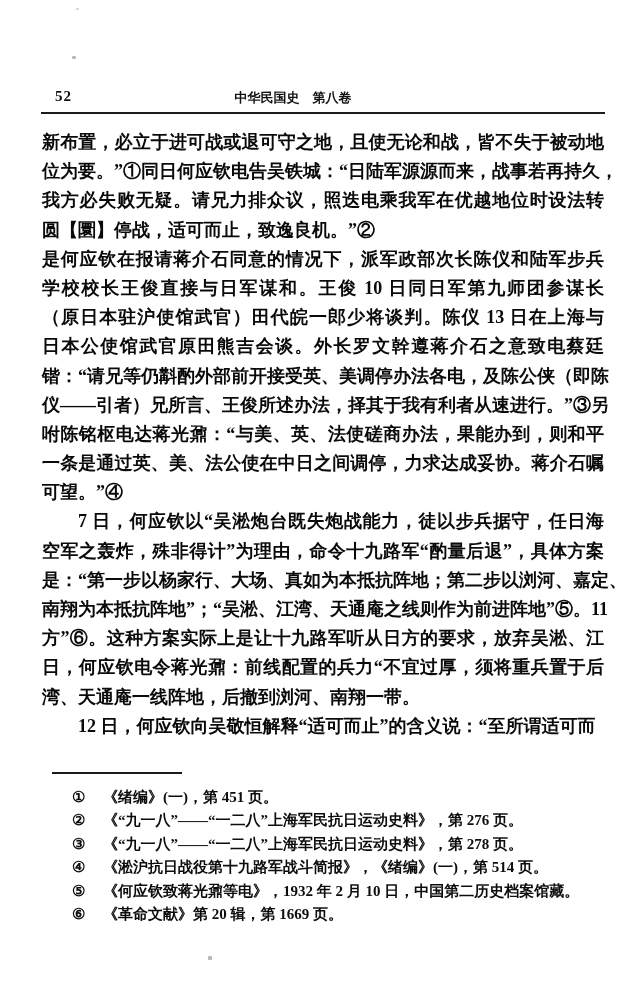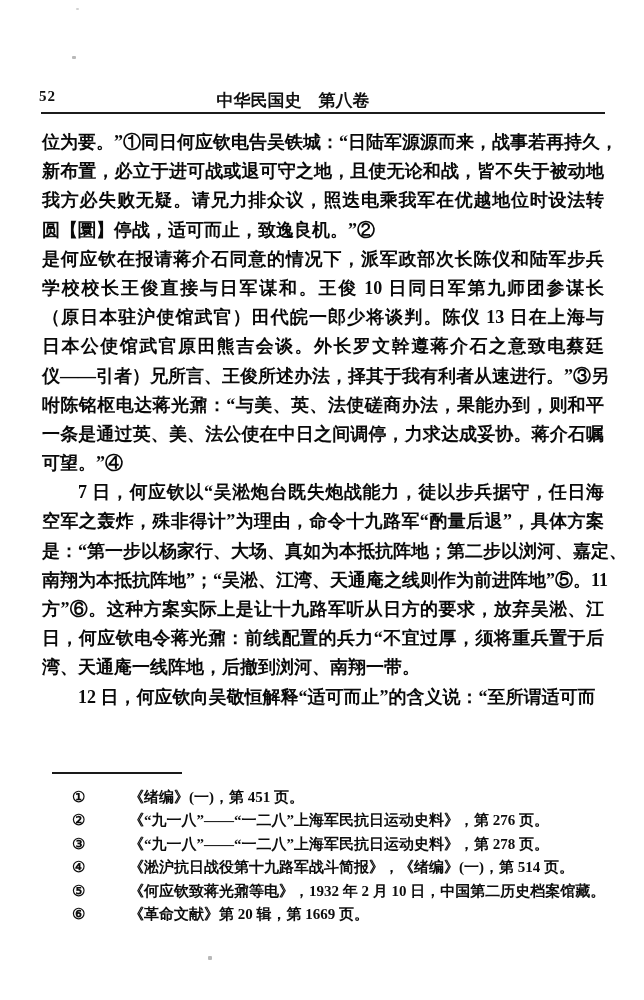--- a/index.html
+++ b/index.html
@@ -5,26 +5,26 @@
   html,body{margin:0;padding:0;}
   body{
     width:644px;height:1000px;position:relative;overflow:hidden;
     background:#ffffff;
     font-family:"Liberation Serif","DejaVu Serif",serif;
   }
   .page{position:absolute;inset:0;background:#fff;}
 
   
   .page-number{
-    position:absolute;left:39px;top:88px;
+    position:absolute;left:55px;top:88px;
     font-size:15px;font-weight:600;color:#111;letter-spacing:1px;
   }
   .running-title{
     position:absolute;left:0;top:89px;width:586px;
-    text-align:center;font-size:17px;font-weight:700;color:#111;
+    text-align:center;font-size:13px;font-weight:700;color:#111;
   }
   .header-rule{
     position:absolute;left:41px;top:112px;width:564px;height:2px;
     background:#1c1c1c;
   }
 
   
   .body-block{
     position:absolute;left:42px;top:128px;width:562px;color:#0a0a0a;
   }
@@ -43,21 +43,21 @@
   }
   .footnotes{
     position:absolute;left:42px;top:786px;width:562px;color:#0d0d0d;
   }
   .footnote-row{
     display:flex;align-items:flex-start;
     height:23.4px;line-height:23.4px;font-size:15px;font-weight:600;
     padding-left:30px;white-space:nowrap;
   }
   .footnote-marker{width:31px;flex:0 0 31px;font-size:15px;}
-  .footnote-text{flex:1;margin-left:26px;}
+  .footnote-text{flex:1;}
 
   
   .speck{position:absolute;background:#b9b9b9;border-radius:1px;}
   .speck-a{left:76px;top:8px;width:3px;height:2px;background:#d2d2d2;}
   .speck-b{left:72px;top:56px;width:4px;height:3px;}
   .speck-c{left:208px;top:956px;width:4px;height:4px;}
 </style>
 </head>
 <body>
 
@@ -65,28 +65,29 @@
 
   <div class="speck speck-a"></div>
   <div class="speck speck-b"></div>
   <div class="speck speck-c"></div>
 
   <div class="page-number">52</div>
   <div class="running-title">中华民国史　第八卷</div>
   <div class="header-rule"></div>
 
   <div class="body-block">
+    <div class="body-line">新布置，必立于进可战或退可守之地，且使无论和战，皆不失于被动地</div>
     <div class="body-line">位为要。”①同日何应钦电告吴铁城：“日陆军源源而来，战事若再持久，</div>
-    <div class="body-line">新布置，必立于进可战或退可守之地，且使无论和战，皆不失于被动地</div>
     <div class="body-line">我方必失败无疑。请兄力排众议，照迭电乘我军在优越地位时设法转</div>
     <div class="body-line end">圆【圜】停战，适可而止，致逸良机。”②</div>
     <div class="body-line">是何应钦在报请蒋介石同意的情况下，派军政部次长陈仪和陆军步兵</div>
     <div class="body-line">学校校长王俊直接与日军谋和。王俊 10 日同日军第九师团参谋长</div>
     <div class="body-line">（原日本驻沪使馆武官）田代皖一郎少将谈判。陈仪 13 日在上海与</div>
     <div class="body-line">日本公使馆武官原田熊吉会谈。外长罗文幹遵蒋介石之意致电蔡廷</div>
+    <div class="body-line">锴：“请兄等仍斠酌外部前开接受英、美调停办法各电，及陈公侠（即陈</div>
     <div class="body-line">仪——引者）兄所言、王俊所述办法，择其于我有利者从速进行。”③另</div>
     <div class="body-line">咐陈铭枢电达蒋光鼐：“与美、英、法使磋商办法，果能办到，则和平</div>
     <div class="body-line">一条是通过英、美、法公使在中日之间调停，力求达成妥协。蒋介石嘱</div>
     <div class="body-line end">可望。”④</div>
     <div class="body-line indent">7 日，何应钦以“吴淞炮台既失炮战能力，徒以步兵据守，任日海</div>
     <div class="body-line">空军之轰炸，殊非得计”为理由，命令十九路军“酌量后退”，具体方案</div>
     <div class="body-line">是：“第一步以杨家行、大场、真如为本抵抗阵地；第二步以浏河、嘉定、</div>
     <div class="body-line">南翔为本抵抗阵地”；“吴淞、江湾、天通庵之线则作为前进阵地”⑤。11</div>
     <div class="body-line">方”⑥。这种方案实际上是让十九路军听从日方的要求，放弃吴淞、江</div>
     <div class="body-line">日，何应钦电令蒋光鼐：前线配置的兵力“不宜过厚，须将重兵置于后</div>

